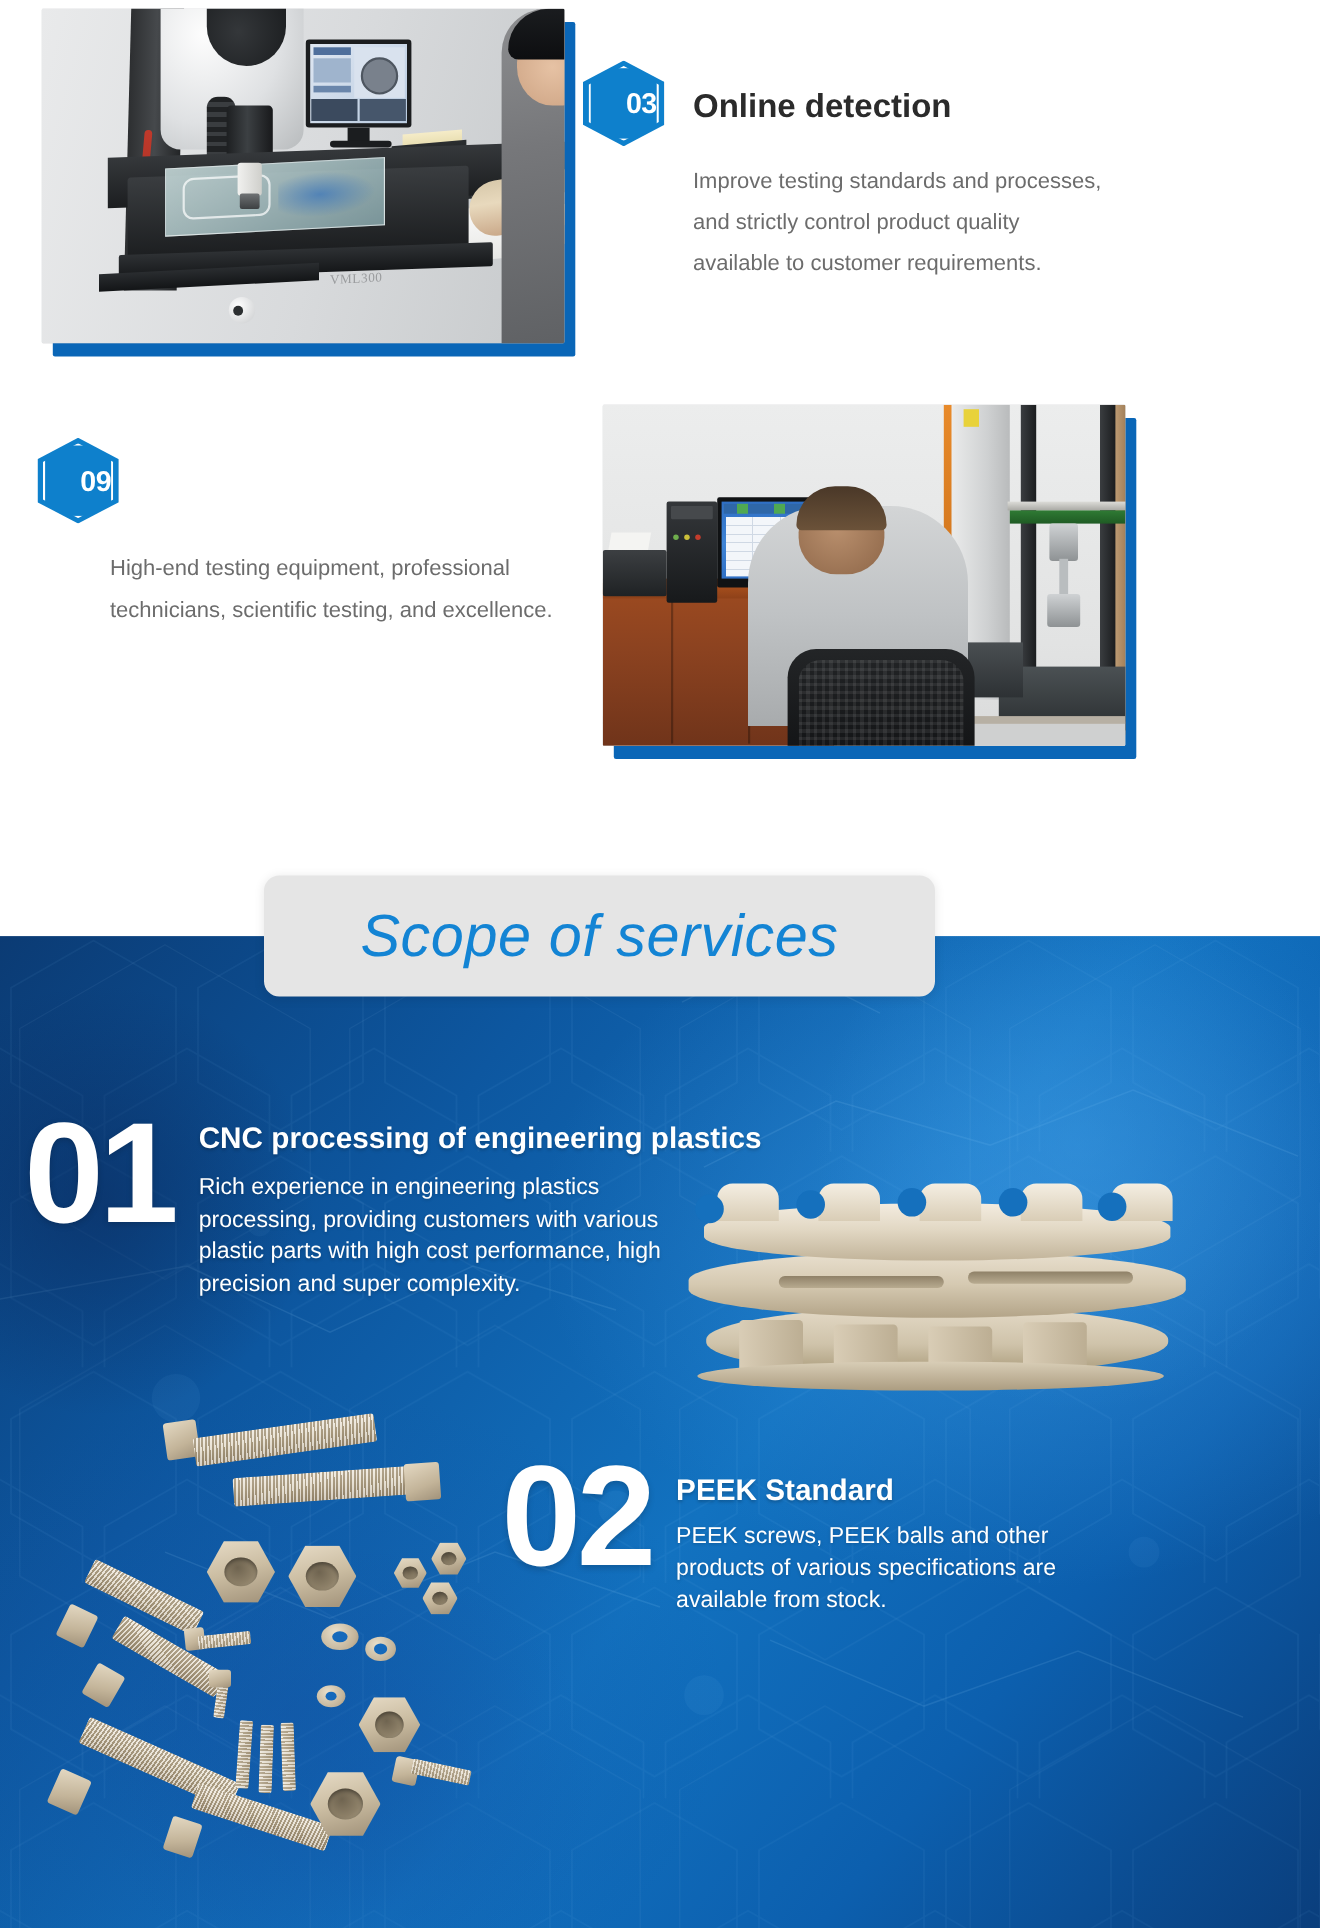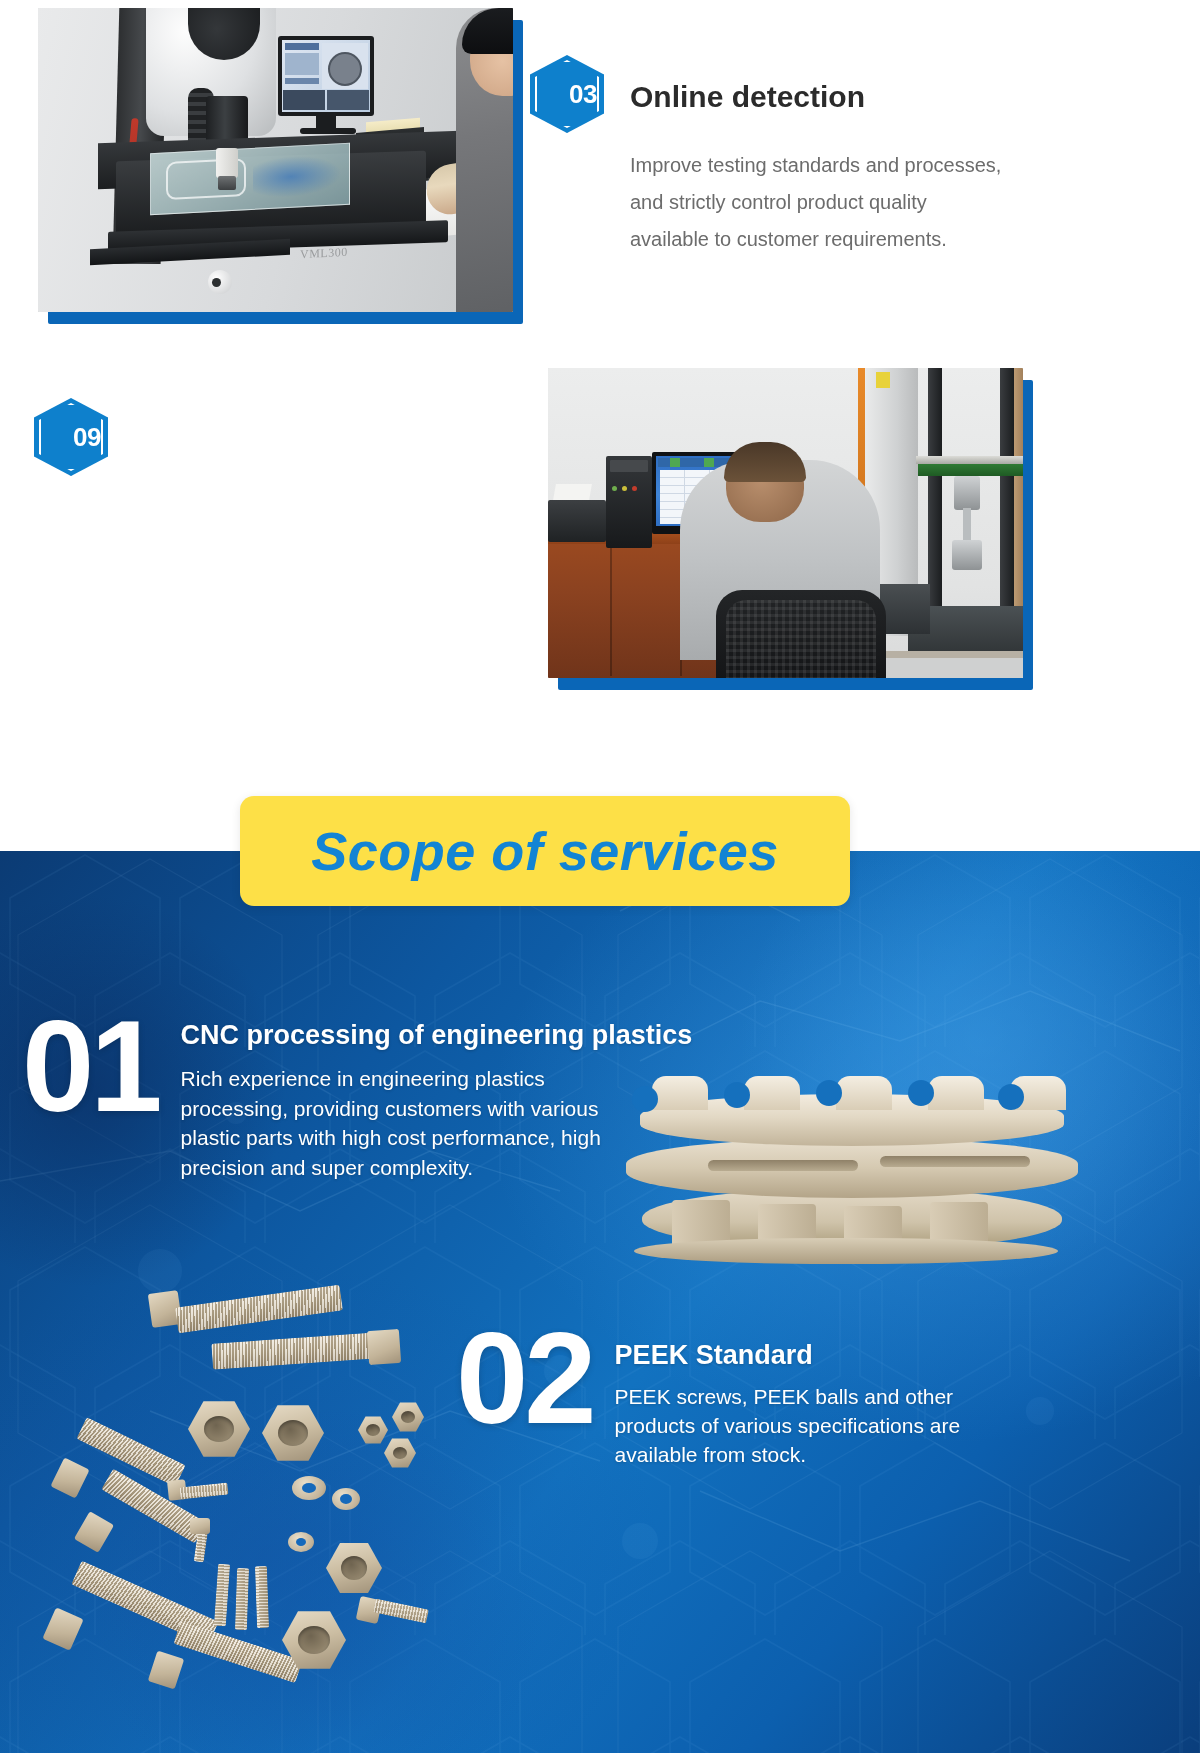--- a/index.html
+++ b/index.html
@@ -225,25 +225,24 @@
       linear-gradient(128deg, #0b3b74 0%, #0d57a0 28%, #1272c0 55%, #0c5fae 76%, #0a3e7c 100%);
   }
   
   .hex-pattern { position:absolute; inset:0; opacity:.30; pointer-events:none; }
   .hex-pattern svg { width:100%; height:100%; display:block; }
   .glow-blob { position:absolute; border-radius:50%; pointer-events:none; }
 
   
   #scope-card {
     position:absolute; left:240px; top:796px; width:610px; height:110px;
-    background:#fde047; border-radius:14px;
+    background:#e5e5e5; border-radius:14px;
     display:flex; align-items:center; justify-content:center;
     box-shadow:0 2px 10px rgba(0,0,0,.10);
     z-index:6;
-    font-weight:bold;
   }
   #scope-card .t { font-size:54px; font-style:italic; color:#1384d4; letter-spacing:.5px; }
 
   
   #item-01 { position:absolute; left:22px; top:1013px; width:660px; z-index:4; }
   .big-num { font-size:130px; font-weight:bold; color:#ffffff; line-height:.82;
              letter-spacing:-4px; text-shadow:0 2px 6px rgba(0,0,0,.18); }
   #item-01 .row { display:flex; align-items:flex-start; gap:22px; }
   #item-01 .txt { padding-top:6px; }
   #item-01 .title { font-size:27px; font-weight:bold; color:#ffffff; line-height:1.2;
@@ -398,20 +397,21 @@
     </div>
 
     <div id="block-04">
       <div class="head-row">
         <div class="hex-badge">
           <div class="hex-shape"></div>
           <div class="hex-inner"></div>
           <div class="hex-num">09</div>
         </div>
       </div>
+      <div class="body">High-end testing equipment, professional technicians, scientific testing, and excellence.</div>
     </div>
 
     <div class="photo-frame" id="photo-frame-2">
       <div class="accent"></div>
       <div class="photo">
         <div class="scene2">
           <div class="s2-wall"></div>
           <div class="s2-door"></div>
           <div class="s2-machine-orange"></div>
           <div class="s2-machine-frame"></div>

